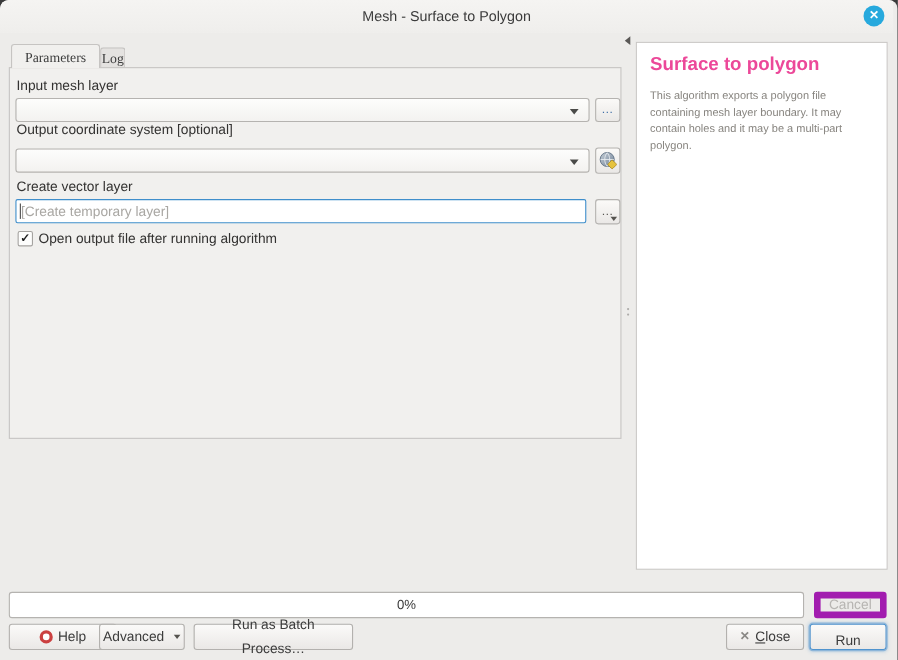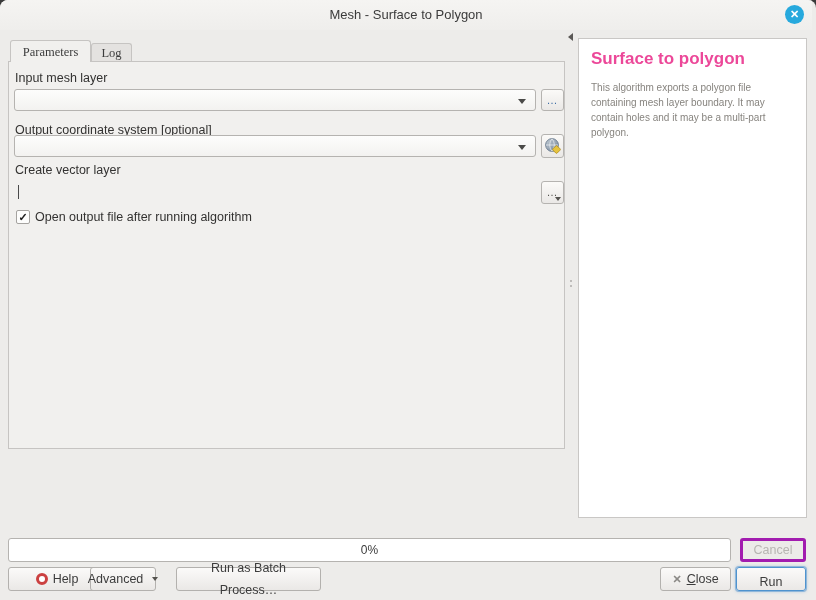--- a/index.html
+++ b/index.html
@@ -5,44 +5,44 @@
   html,body{margin:0;padding:0;background:#3a3a3a;}
   body{font-family:"Liberation Sans",sans-serif;-webkit-font-smoothing:antialiased;}
   .window{position:relative;width:816px;height:600px;background:#edecea;border-radius:8px 8px 0 0;overflow:hidden;}
   
   .titlebar{position:absolute;left:0;top:0;width:812px;height:30px;background:linear-gradient(#f5f4f2,#efeeec);}
   .title{position:absolute;left:0;right:0;top:7px;text-align:center;font-size:13px;color:#3b3b3b;}
   .close-circle{position:absolute;right:8px;top:5px;width:19px;height:19px;border-radius:50%;background:#27a9dd;color:#ffffff;font-size:11px;font-weight:bold;line-height:19px;text-align:center;cursor:pointer;}
   
   .tab{position:absolute;box-sizing:border-box;border:1px solid #c6c4c2;border-bottom:none;border-radius:3px 3px 0 0;text-align:center;font-size:12.5px;color:#3c3c3c;font-family:Liberation Serif, serif;}
   .tab-active{left:10px;top:40px;width:81px;height:22px;background:#f1f0ee;line-height:22px;z-index:3;}
-  .tab-inactive{left:91px;top:43px;width:41px;height:19px;background:#e4e2e0;line-height:19px;z-index:1;}
+  .tab-inactive{left:91px;top:43px;width:23px;height:19px;background:#e4e2e0;line-height:19px;z-index:1;}
   
-  .frame{position:absolute;left:8px;top:61px;width:557px;height:388px;box-sizing:border-box;background:#f1f0ee;border:1px solid #c6c4c2;z-index:2;}
+  .frame{position:absolute;left:8px;top:61px;width:557px;height:338px;box-sizing:border-box;background:#f1f0ee;border:1px solid #c6c4c2;z-index:2;}
   .flabel{position:absolute;font-size:12.5px;color:#333231;}
   .combo{position:absolute;box-sizing:border-box;height:22px;background:linear-gradient(#fdfdfc,#f3f2f0);border:1px solid #b5b3b0;border-radius:3px;}
   .dd-arrow{position:absolute;right:9px;top:9px;width:0;height:0;border-left:4px solid transparent;border-right:4px solid transparent;border-top:5px solid #4a4a48;}
   .sq-btn{position:absolute;box-sizing:border-box;background:linear-gradient(#fbfaf8,#eae8e6);border:1px solid #b5b3b0;border-radius:3px;text-align:center;cursor:pointer;}
   .dots{font-size:11px;color:#3f6ea6;line-height:18px;letter-spacing:1px;}
   .text-input{position:absolute;box-sizing:border-box;height:22px;background:#ffffff;border:1px solid #3f8ecb;border-radius:2px;font-family:"Liberation Sans",sans-serif;font-size:12.5px;padding:0 4px;color:#333;outline:none;}
   .text-input::placeholder{color:#a9a7a3;}
   .caret{position:absolute;width:1px;height:14px;background:#4a4a4a;}
   .menu-arrow{position:absolute;right:2px;bottom:2px;width:0;height:0;border-left:3px solid transparent;border-right:3px solid transparent;border-top:4px solid #55534f;}
   .checkbox{position:absolute;box-sizing:border-box;width:14px;height:14px;background:#fdfdfc;border:1px solid #a5a3a0;border-radius:2px;text-align:center;font-size:11px;font-weight:bold;color:#1d1d1d;line-height:13px;cursor:pointer;}
   
   .collapse-arrow{position:absolute;left:568px;top:33px;width:0;height:0;border-top:4px solid transparent;border-bottom:4px solid transparent;border-right:5px solid #5a5856;cursor:pointer;}
   .splitter-dot{position:absolute;width:2px;height:2px;background:#aeacaa;border-radius:50%;}
   
   .help-panel{position:absolute;left:578px;top:38px;width:229px;height:480px;box-sizing:border-box;background:#ffffff;border:1px solid #c9c7c5;overflow:hidden;}
   .help-title{margin:10px 12px 0 12px;font-size:17px;font-weight:bold;color:#ec4899;}
   .help-desc{margin:11px 12px 0 12px;font-size:10px;line-height:15px;color:#87847f;width:200px;}
   
   .progress{position:absolute;left:8px;top:538px;width:723px;height:24px;box-sizing:border-box;background:#ffffff;border:1px solid #b5b3b0;border-radius:3px;text-align:center;font-size:12px;color:#3b3b3b;line-height:22px;}
   .btn{position:absolute;box-sizing:border-box;height:24px;background:linear-gradient(#fbfaf9,#eae8e6);border:1px solid #b3b1ae;border-radius:3px;font-size:12.5px;color:#3c3c3c;text-align:center;line-height:22px;cursor:pointer;display:flex;align-items:center;justify-content:center;gap:5px;padding:0 6px;}
-  .btn-disabled{background:#ecebe9;border:3px solid #a21caf;color:#b7b5b2;cursor:default;}
+  .btn-disabled{background:#ecebe9;border:6px solid #a21caf;color:#b7b5b2;cursor:default;}
   .btn-run{border:1px solid #4f93ce;box-shadow:0 0 0 1px rgba(95,155,210,0.55), 0 0 3px 1px rgba(95,155,210,0.35);flex-direction:column;}
   .mn{text-decoration:underline;}
   .x-glyph{color:#8b8986;font-size:11px;font-weight:bold;}
   .help-ring{width:12px;height:12px;border-radius:50%;border:3px solid #cb4040;background:#ffffff;box-sizing:border-box;}
   .adv-arrow{width:0;height:0;border-left:3.5px solid transparent;border-right:3.5px solid transparent;border-top:4px solid #55534f;margin-left:4px;}
 </style>
 </head>
 <body>
 
 <div class="window">
@@ -60,39 +60,40 @@
   <div class="frame">
 
     <div class="flabel" style="left:6px;top:9px;">Input mesh layer</div>
     <div class="combo" style="left:5px;top:27px;width:522px;">
       <span class="dd-arrow"></span>
     </div>
     <div class="sq-btn" style="left:532px;top:27px;width:23px;height:22px;">
       <span class="dots">…</span>
     </div>
 
-    <div class="flabel" style="left:6px;top:61px;text-align:center;">Output coordinate system [optional]</div>
+    <div class="flabel" style="left:6px;top:49px;text-align:center;">Output coordinate system [optional]</div>
     <div class="combo" style="left:5px;top:73px;width:522px;">
       <span class="dd-arrow"></span>
     </div>
     <div class="sq-btn" style="left:532px;top:72px;width:23px;height:24px;padding-top:2px;">
       <svg width="17" height="17" viewBox="0 0 17 17">
         <defs>
           <linearGradient id="gg" x1="0" y1="0" x2="1" y2="1">
             <stop offset="0" stop-color="#c3ccd4"></stop>
               <stop offset="1" stop-color="#72849a"></stop>
           </linearGradient>
         </defs>
         <circle cx="8" cy="8" r="6.4" fill="url(#gg)" stroke="#5d6f83" stroke-width="0.8"></circle>
         <path d="M2 8 H14 M8 1.8 C5 5,5 11,8 14.2 M8 1.8 C11 5,11 11,8 14.2" stroke="#e8ecef" stroke-width="0.8" fill="none"></path>
         <rect x="9.5" y="9.5" width="6" height="6" rx="1" transform="rotate(45 12.5 12.5)" fill="#e6c33e" stroke="#a8871c" stroke-width="0.7"></rect>
       </svg>
     </div>
 
     <div class="flabel" style="left:6px;top:101px;">Create vector layer</div>
+    <input class="text-input" style="left: 5px; top: 119px; width: 519px;" readonly="" placeholder="[Create temporary layer]">
     <div class="caret" style="left:9px;top:123px;"></div>
     <div class="sq-btn" style="left:532px;top:119px;width:23px;height:23px;">
       <span class="dots" style="color:#55534f;">…</span>
       <span class="menu-arrow"></span>
     </div>
 
     <div class="checkbox" style="left:7px;top:148px;">
       <span>✓</span>
     </div>
     <div class="flabel" style="left:26px;top:148px;">Open output file after running algorithm</div>
@@ -111,21 +112,21 @@
     <span>0%</span>
   </div>
   <div class="btn btn-disabled" style="left:740px;top:538px;width:66px;">
     <span>Cancel</span>
   </div>
 
   <div class="btn" style="left:8px;top:567px;width:98px;">
     <span class="help-ring"></span>
     <span>Help</span>
   </div>
-  <div class="btn" style="left:90px;top:567px;width:66px;">
+  <div class="btn" style="left:90px;top:567px;width:78px;">
     <span>Advanced</span>
     <span class="adv-arrow"></span>
   </div>
   <div class="btn" style="left:176px;top:567px;width:145px;">
     <span>Run as Batch Process…</span>
   </div>
   <div class="btn" style="left:660px;top:567px;width:71px;">
     <span class="x-glyph">✕</span>
     <span><span class="mn">C</span><span>lose</span></span>
   </div>

